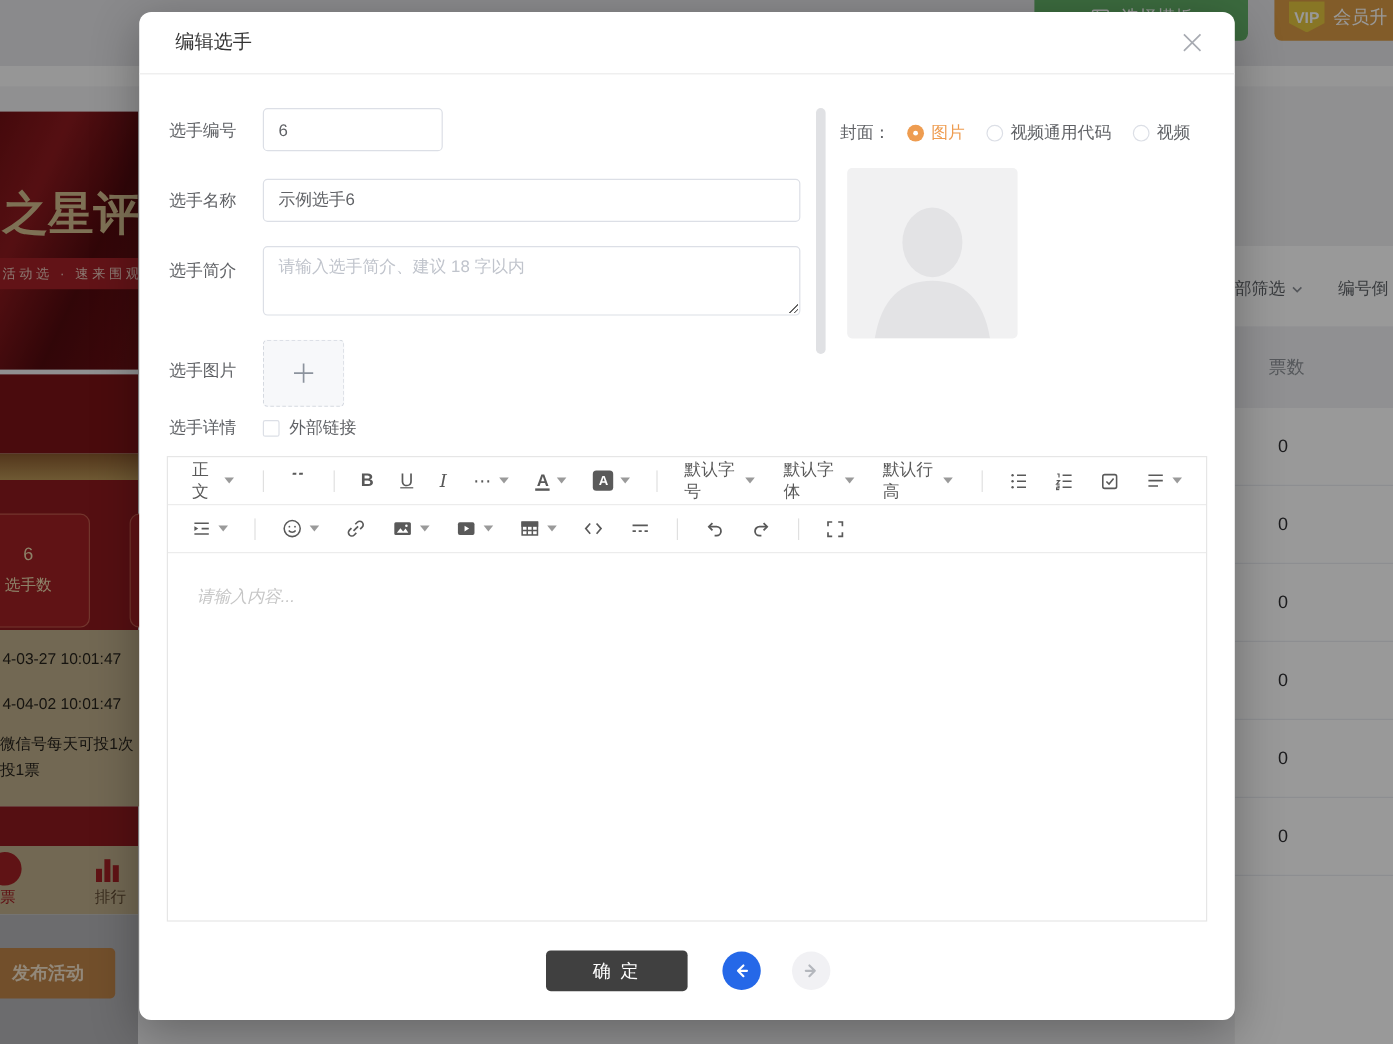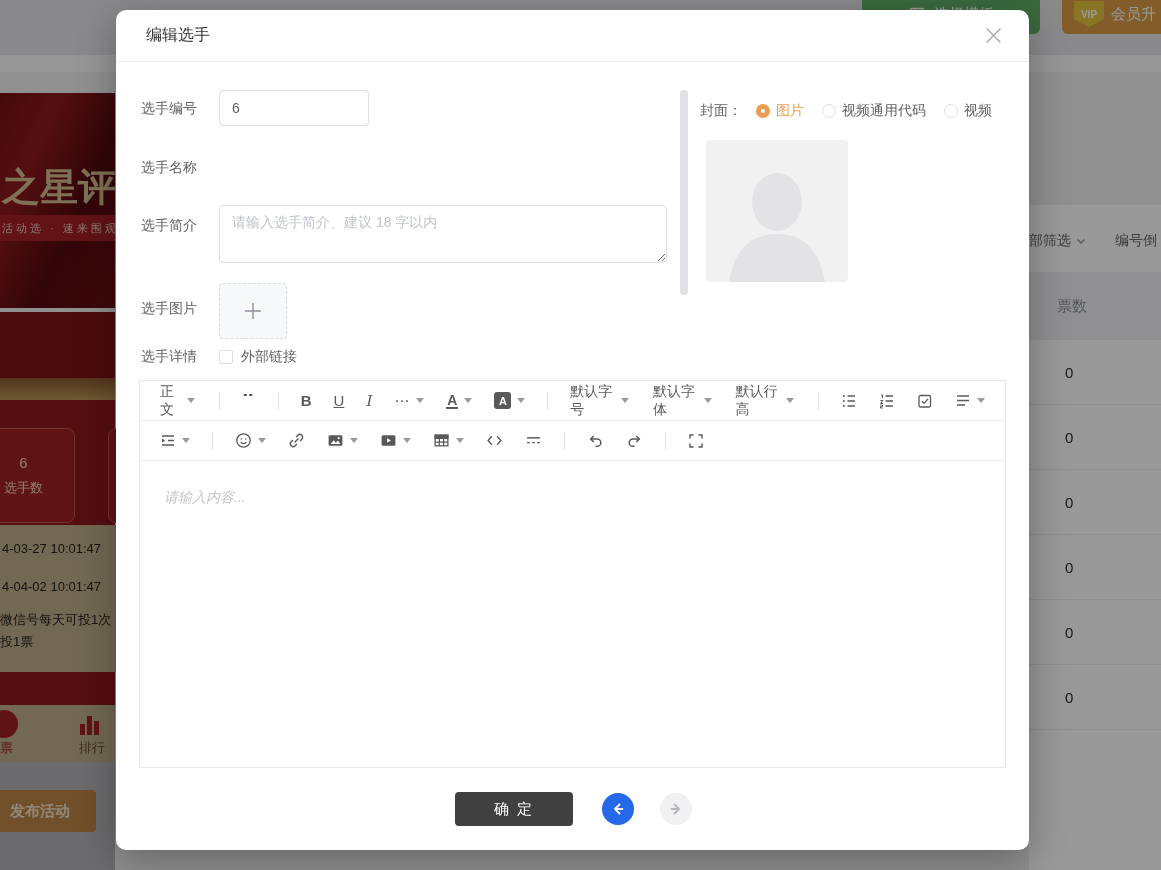--- a/index.html
+++ b/index.html
@@ -8,28 +8,28 @@
   .stage { position:relative; width:1161px; height:870px; overflow:hidden; background:#f0f0f2; }
 
   
   .abs { position:absolute; }
   .bg-header { left:0; top:0; width:1161px; height:55px; background:#e7e7ea; }
   .bg-band { left:0; top:55px; width:1161px; height:17px; background:#fafafb; }
   .btn-template { left:862px; top:-6px; width:178px; height:40px; background:#63b168; border-radius:6px;
     display:flex; align-items:center; justify-content:center; gap:8px; color:#fff; font-size:15px; }
   .btn-vip { left:1062px; top:-6px; width:150px; height:40px; background:#d99a45; border-radius:6px;
     display:flex; align-items:center; padding-left:12px; gap:7px; color:#fff; font-size:15px; }
-  .vip-badge { width:30px; height:26px; background:#e3c53e; color:#fff; font-size:10px; font-weight:bold;
+  .vip-badge { width:30px; height:26px; background:#e3c53e; color:#fff; font-size:13px; font-weight:bold;
     display:flex; align-items:center; justify-content:center;
     clip-path:polygon(0 0,100% 0,100% 70%,50% 100%,0 70%); }
 
   
   .poster-banner { left:0; top:93px; width:115px; height:215px;
     background:linear-gradient(115deg,#731014 0%,#8e1a1f 28%,#530a0e 62%,#6b1014 100%); overflow:hidden; }
-  .banner-title { position:absolute; left:2px; top:69px; white-space:nowrap; color:#d2bd8e;
+  .banner-title { position:absolute; left:2px; top:60px; white-space:nowrap; color:#d2bd8e;
     font-family:"DejaVu Serif","Liberation Serif",serif; font-weight:bold; font-size:38px; }
   .banner-strip { position:absolute; left:0; top:122px; width:115px; height:26px; background:#a32127;
     display:flex; align-items:center; overflow:hidden;text-align:right; }
   .banner-strip span { color:#e8cabe; font-size:11px; letter-spacing:3px; white-space:nowrap; margin-left:2px; }
   .poster-block2 { left:0; top:312px; width:115px; height:66px; background:#7c1317; }
   .poster-gold { left:0; top:378px; width:115px; height:22px; background:linear-gradient(#8a5a2e,#b99556); }
   .poster-block3 { left:0; top:400px; width:115px; height:125px; background:#8e1a1e; }
   .count-card { position:absolute; left:-28px; top:28px; width:103px; height:95px; background:#a02124;
     border:1px solid #c05a4c; border-radius:8px; display:flex; flex-direction:column; align-items:center;
     justify-content:center; gap:8px; color:#ead9ae; }
@@ -220,20 +220,21 @@
         <svg width="17" height="17" viewBox="0 0 16 16" stroke="#a8abb2" stroke-width="1.3">
           <path d="M1.5 1.5 L14.5 14.5 M14.5 1.5 L1.5 14.5"></path>
           </svg>
       </span>
     </div>
 
     <div class="f-label" style="left:25px; top:90px">选手编号</div>
     <input class="f-input" style="left: 103px; top: 80px; width: 150px;" value="6">
 
     <div class="f-label" style="left:25px; top:149px">选手名称</div>
+    <input class="f-input" style="left: 103px; top: 139px; width: 448px;" value="示例选手6">
 
     <div class="f-label" style="left:25px; top:207px">选手简介</div>
     <textarea class="f-textarea" style="left: 103px; top: 195px; width: 448px; height: 58px;" placeholder="请输入选手简介、建议 18 字以内"></textarea>
 
     <div class="f-label" style="left:25px; top:290px">选手图片</div>
     <div class="upload-box">
       <span>
         <svg width="24" height="24" viewBox="0 0 24 24" stroke="#8c939d" stroke-width="1.4">
           <path d="M12 4 v16 M4 12 h16"></path>
           </svg>

